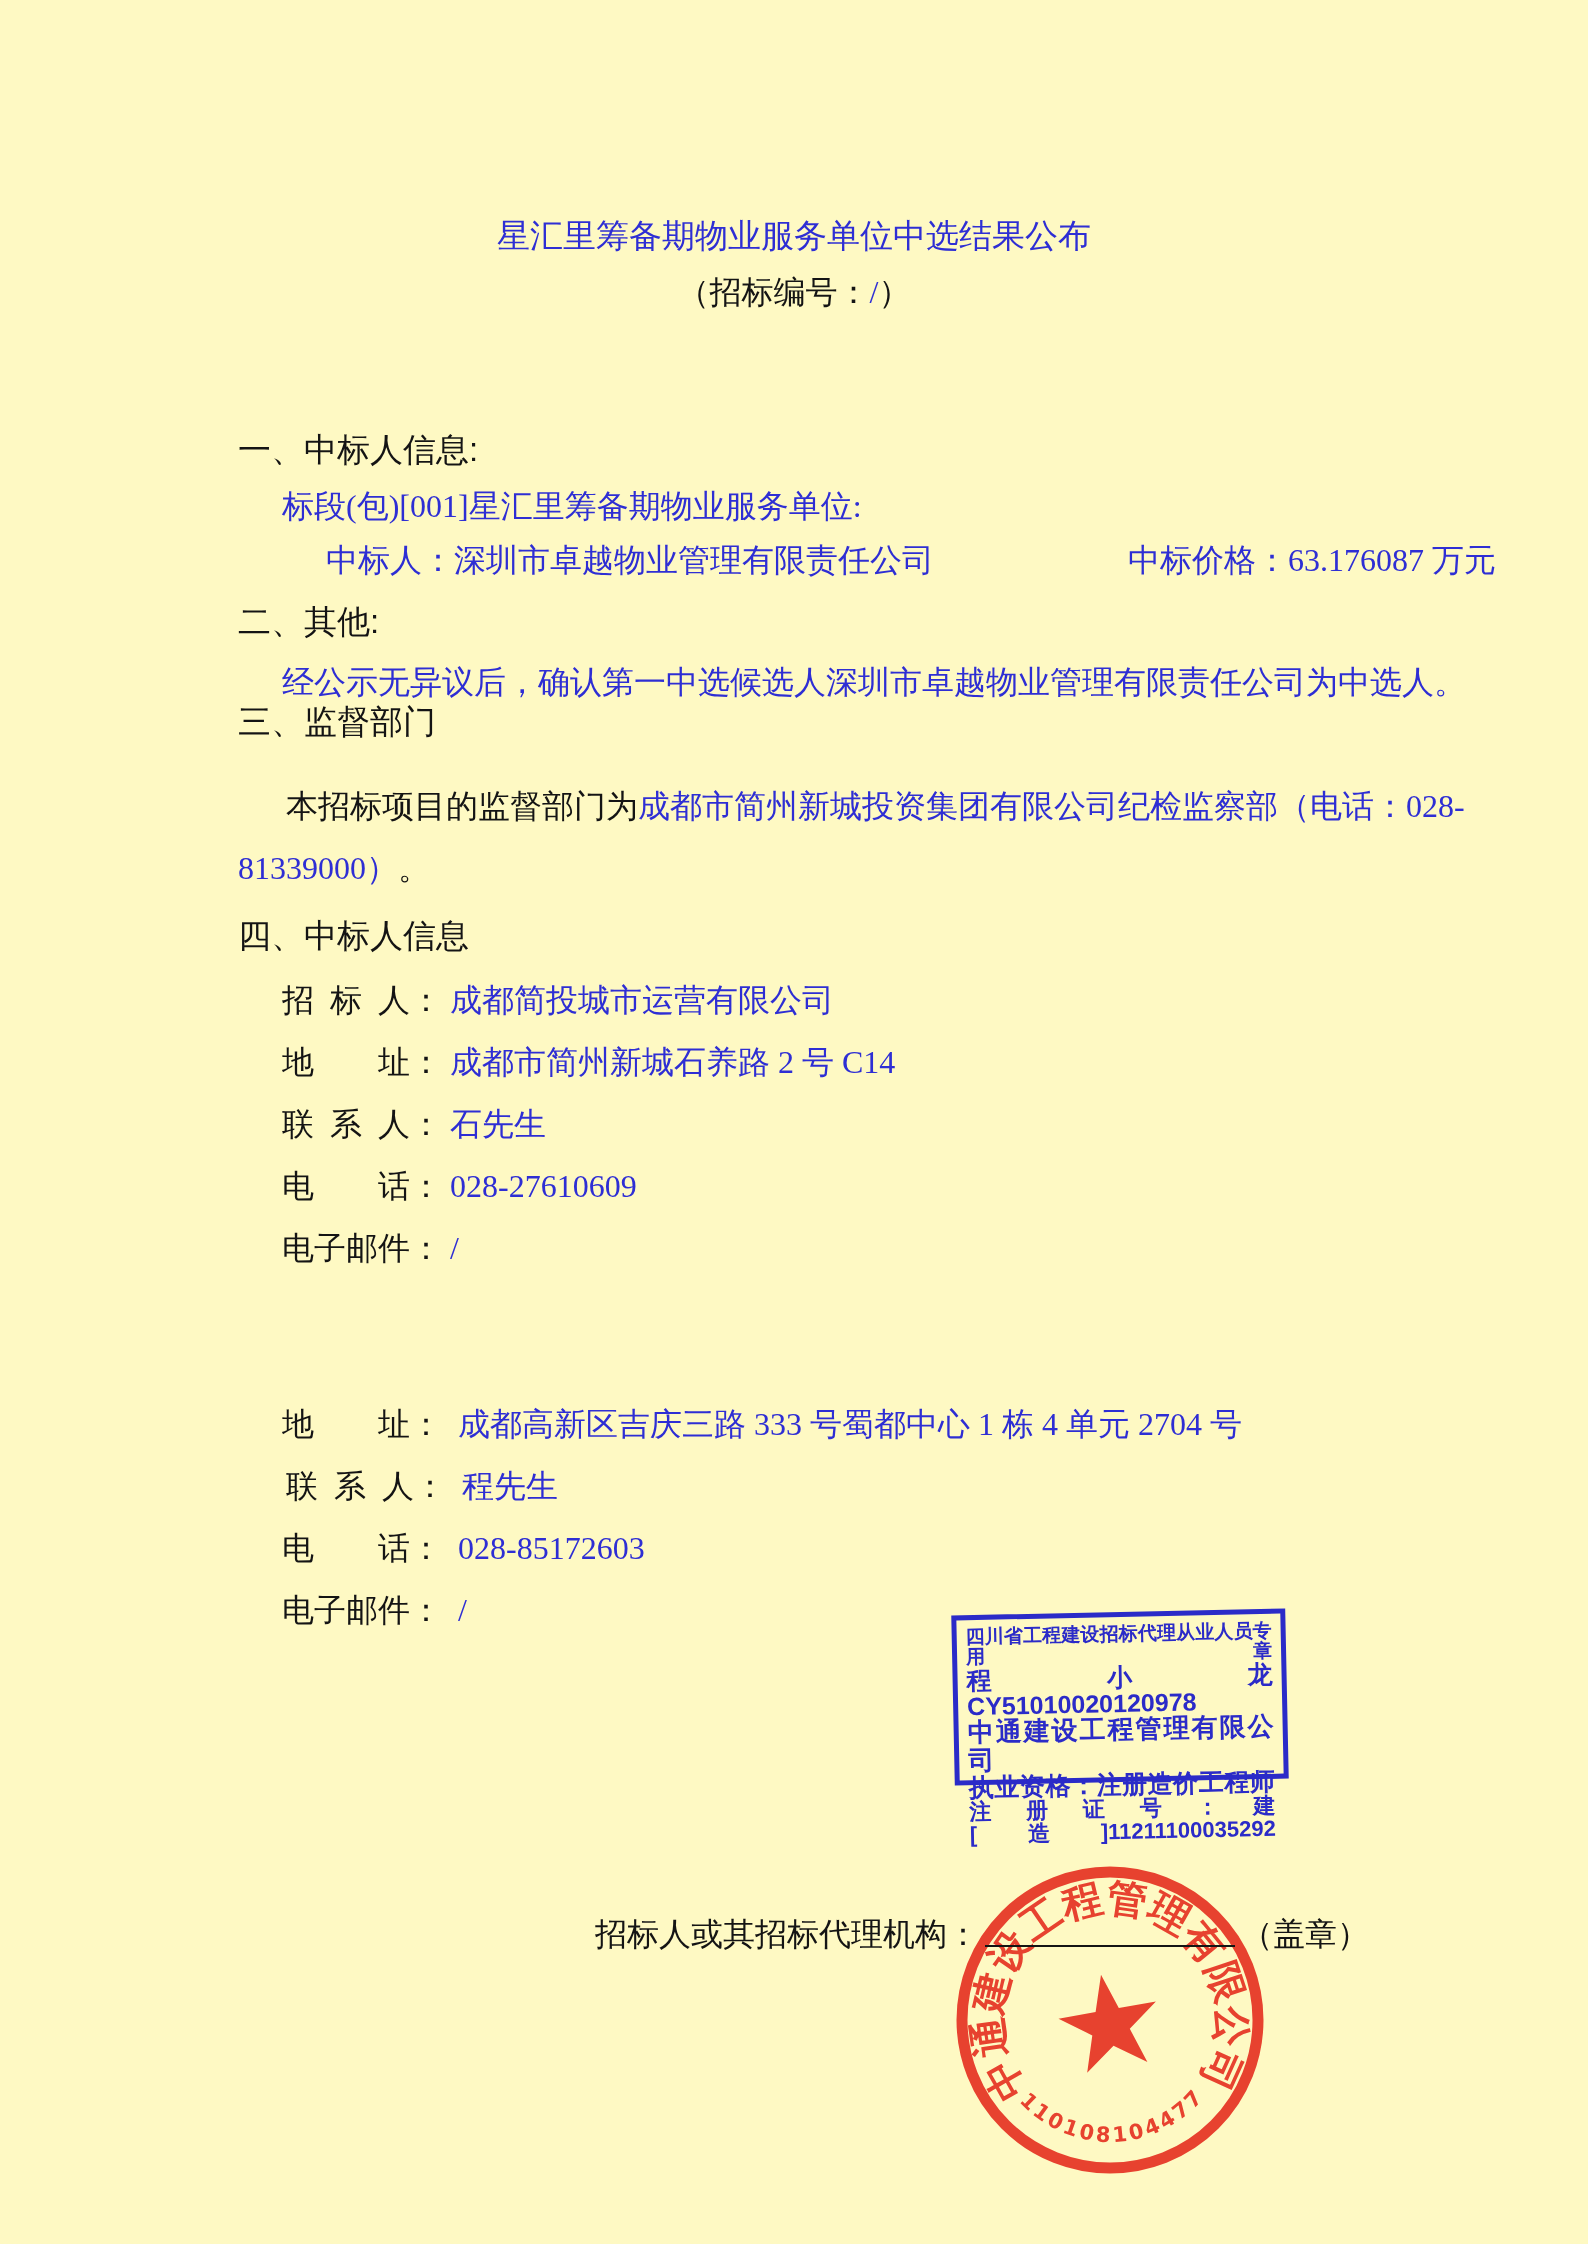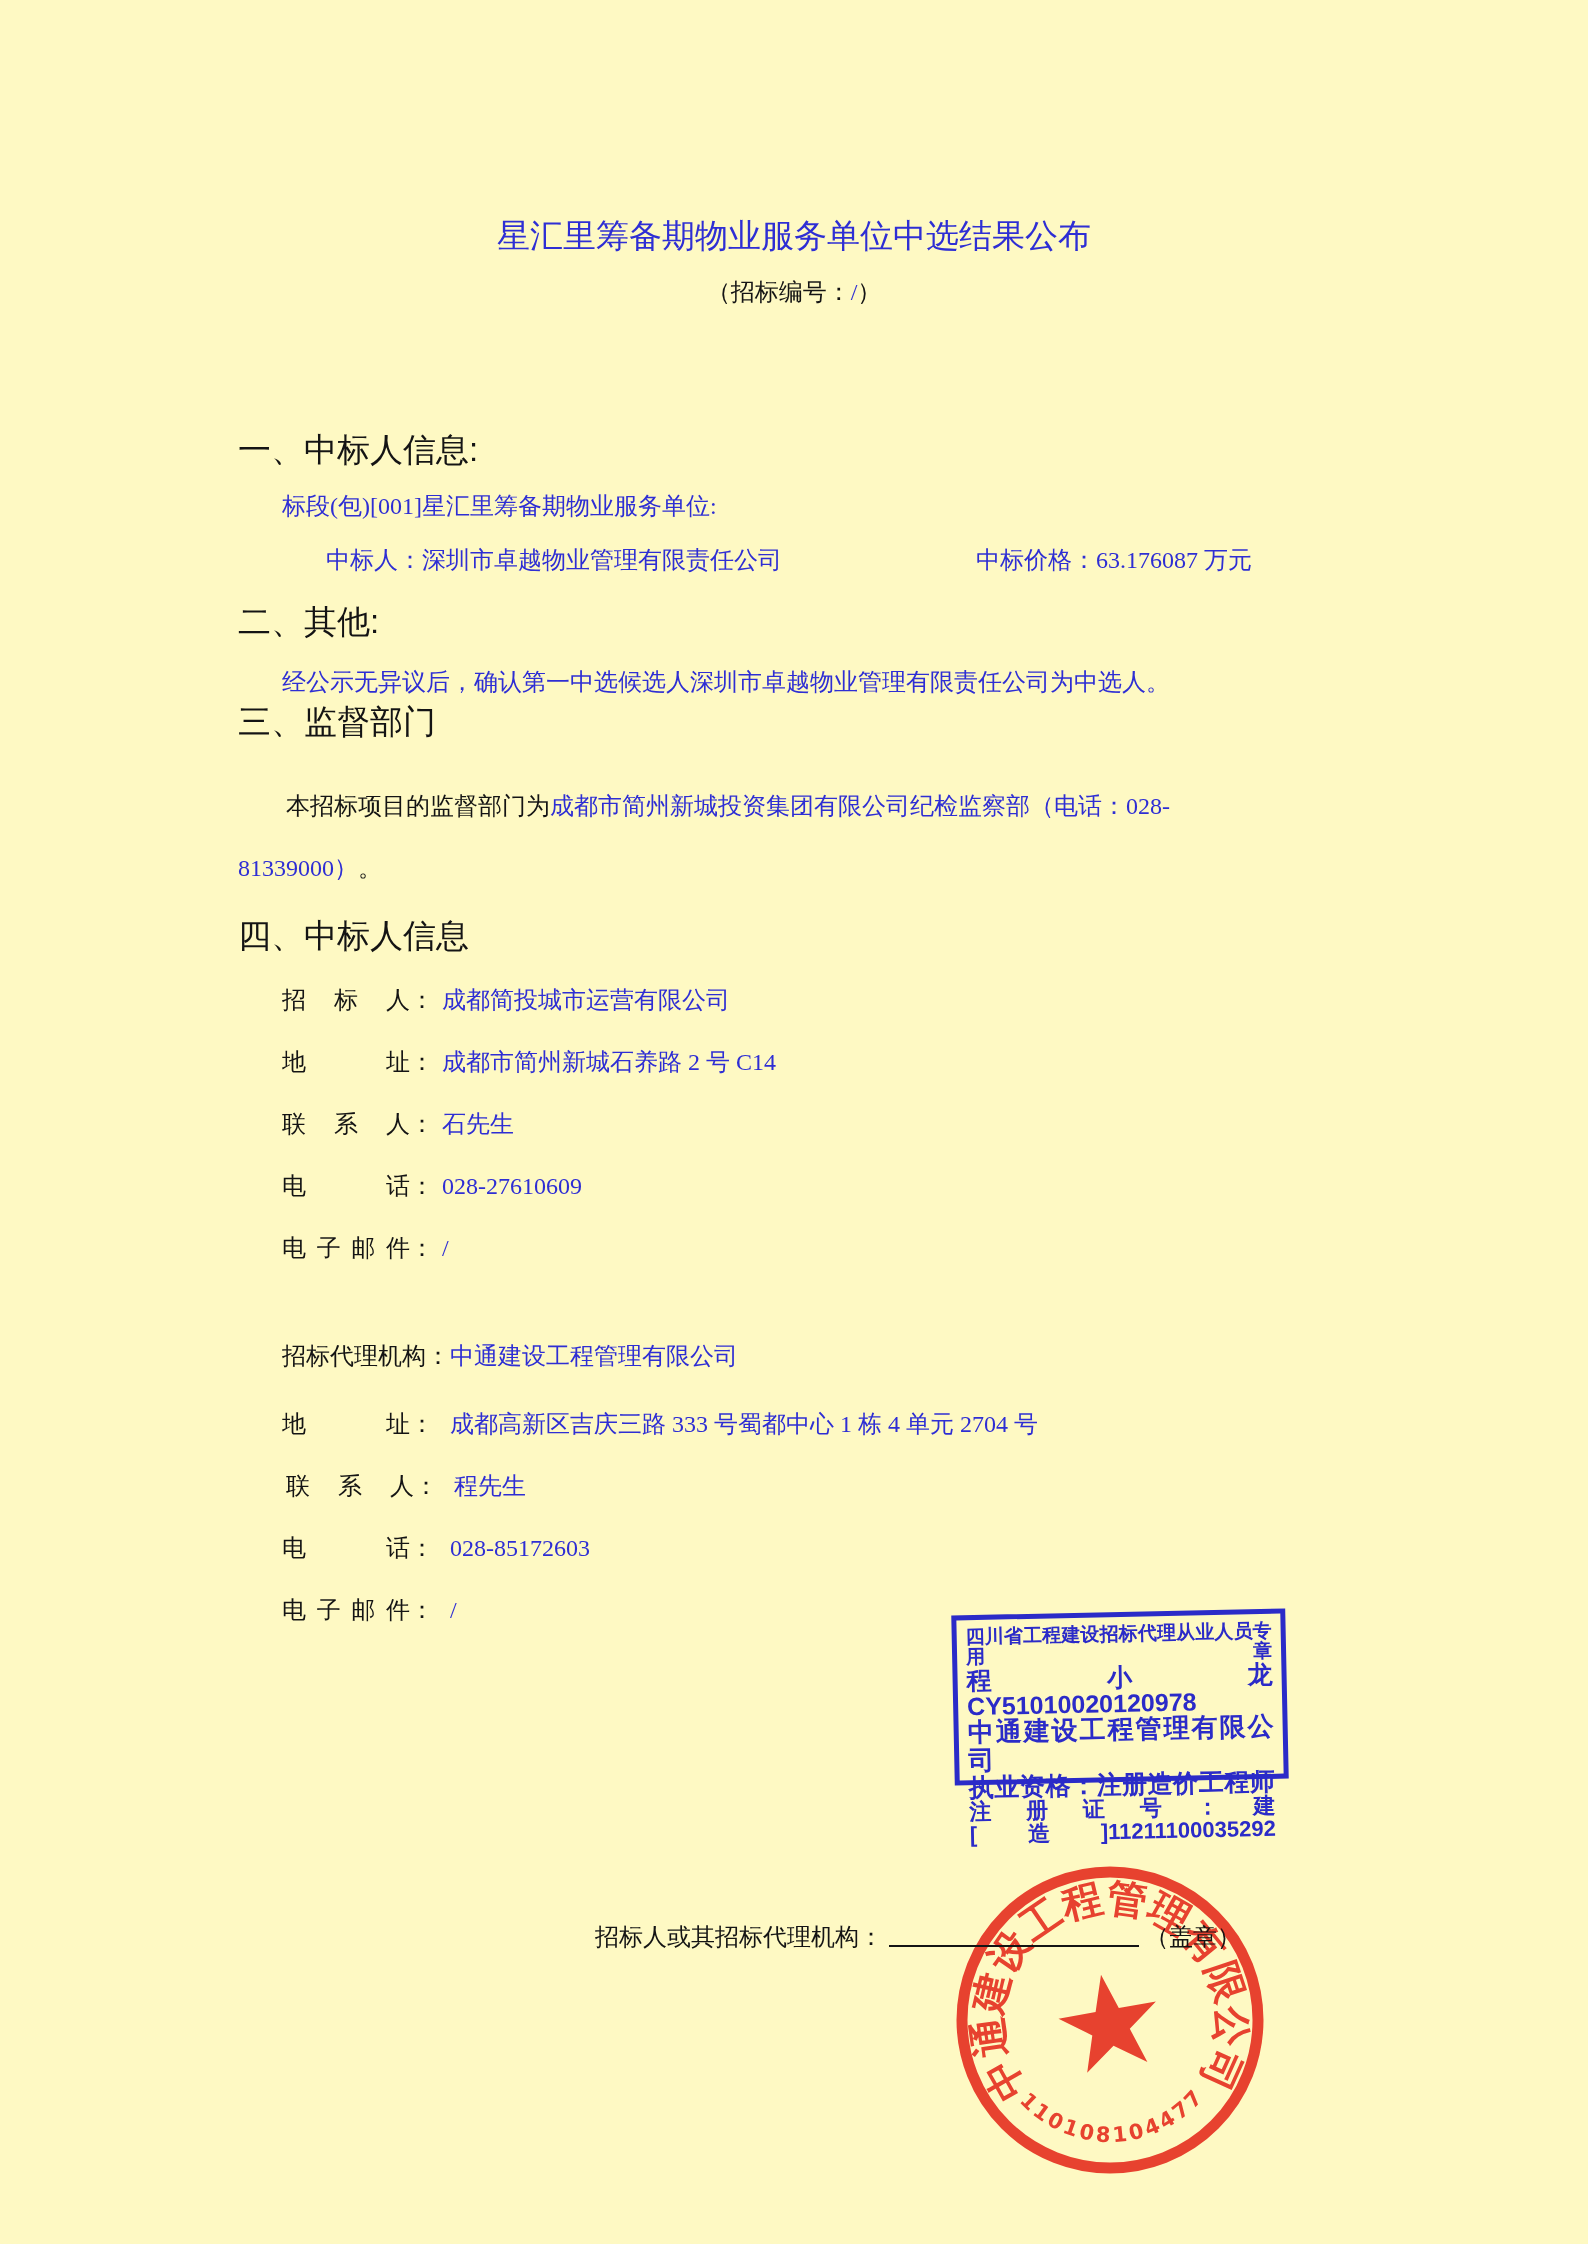--- a/index.html
+++ b/index.html
@@ -1,18 +1,18 @@
 <!DOCTYPE html>
 <html><head>
 <meta charset="utf-8">
 <style>
   html,body{margin:0;padding:0;background:#e8e8e8;}
   .page{position:relative;width:1588px;height:2244px;margin:0 auto;background:#fef9c3;
         font-family:"Liberation Serif","DejaVu Serif",serif;color:#141414;overflow:hidden;}
-  .ln{position:absolute;white-space:nowrap;font-size:24px;line-height:42px;z-index:5;}
+  .ln{position:absolute;white-space:nowrap;font-size:32px;line-height:42px;z-index:5;}
   .ctr{left:0;width:100%;text-align:center;}
   .hd{font-family:"Liberation Sans","DejaVu Sans",sans-serif;font-weight:normal;font-size:33px;}
   .blue{color:#2E2ED4;}
   .title{font-size:33px;}
   .clabel{display:inline-block;width:128px;text-align:justify;text-align-last:justify;}
   .vsp{margin-left:8px;}
   .vsp2{margin-left:16px;}
   .blank{display:inline-block;border-bottom:2px solid #141414;height:32px;vertical-align:-2px;}
   .blank-sign{width:150px;margin:0 10px 0 8px;}
   .blank-seal{width:250px;margin:0 6px 0 6px;}
@@ -52,21 +52,20 @@
   <div class="ln" style="left:238px;top:847px"><span class="blue">81339000）</span><span>。</span></div>
 
   <div class="ln hd" style="left:238px;top:915px">四、中标人信息</div>
 
   <div class="ln" style="left:282px;top:979px"><span class="clabel">招标人</span><span>：</span><span class="blue vsp">成都简投城市运营有限公司</span></div>
   <div class="ln" style="left:282px;top:1041px"><span class="clabel">地址</span><span>：</span><span class="blue vsp">成都市简州新城石养路 2 号 C14</span></div>
   <div class="ln" style="left:282px;top:1103px"><span class="clabel">联系人</span><span>：</span><span class="blue vsp">石先生</span></div>
   <div class="ln" style="left:282px;top:1165px"><span class="clabel">电话</span><span>：</span><span class="blue vsp">028-27610609</span></div>
   <div class="ln" style="left:282px;top:1227px"><span class="clabel">电子邮件</span><span>：</span><span class="blue vsp">/</span></div>
 
-  <div class="ln" style="left:282px;top:1335px"><span>招标代理机构</span><span>：</span><span class="blue">中通建设工程管理有限公司</span></div>
   <div class="ln" style="left:282px;top:1403px"><span class="clabel">地址</span><span>：</span><span class="blue vsp2">成都高新区吉庆三路 333 号蜀都中心 1 栋 4 单元 2704 号</span></div>
   <div class="ln" style="left:286px;top:1465px"><span class="clabel">联系人</span><span>：</span><span class="blue vsp2">程先生</span></div>
   <div class="ln" style="left:282px;top:1527px"><span class="clabel">电话</span><span>：</span><span class="blue vsp2">028-85172603</span></div>
   <div class="ln" style="left:282px;top:1589px"><span class="clabel">电子邮件</span><span>：</span><span class="blue vsp2">/</span></div>
 
   <div class="bstamp">
     <div class="bs-l bs-1">四川省工程建设招标代理从业人员专用章</div>
     <div class="bs-l bs-2">程 小 龙CY51010020120978</div>
     <div class="bs-l bs-3">中通建设工程管理有限公司</div>
     <div class="bs-l bs-4">执业资格：注册造价工程师</div>

